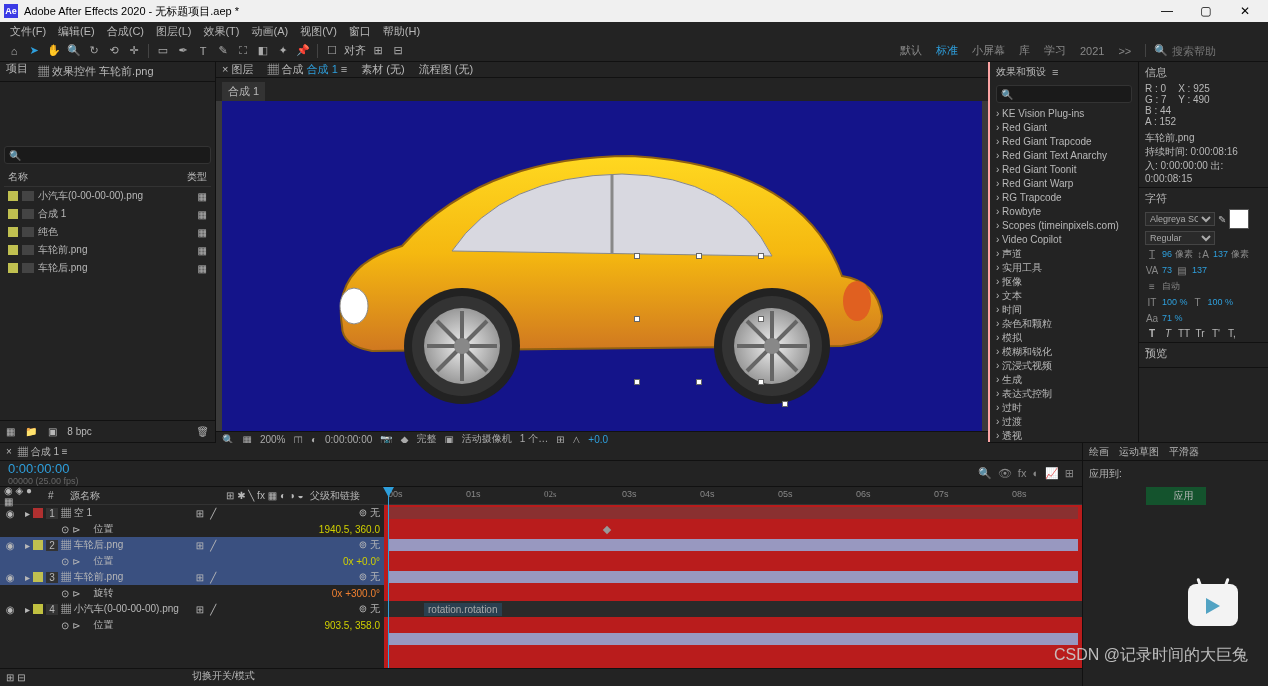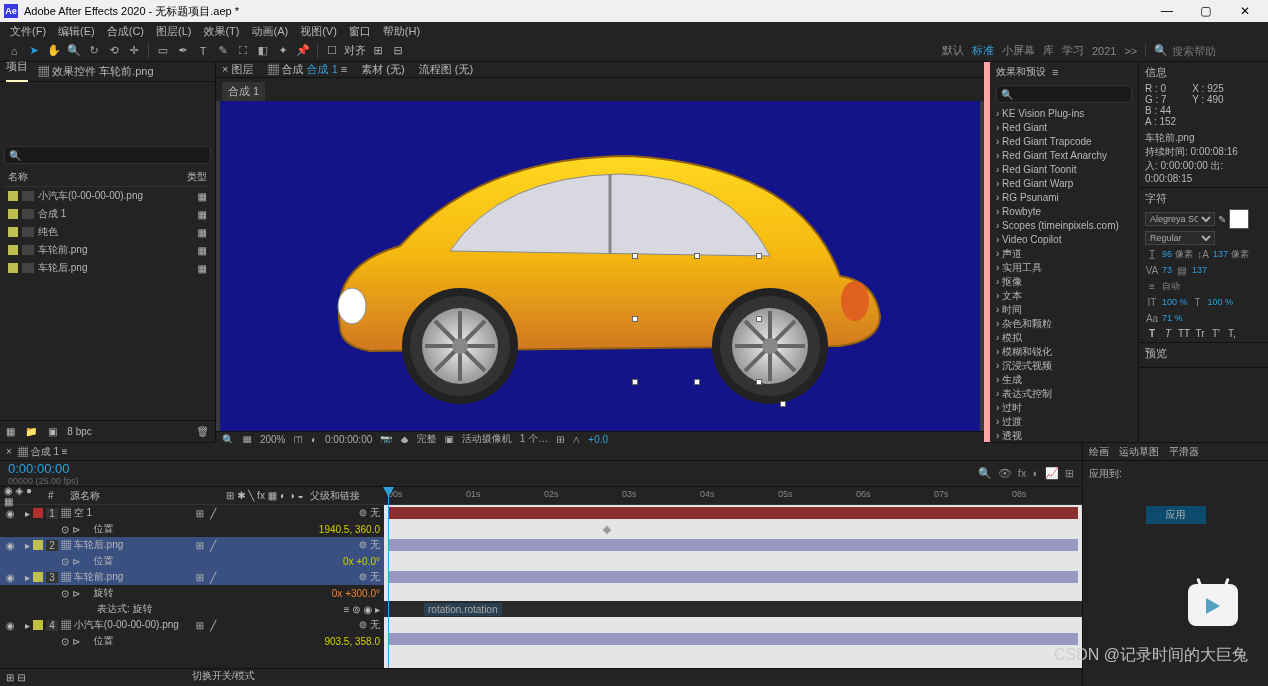--- a/index.html
+++ b/index.html
@@ -8,40 +8,40 @@
 .titlebar .icon{width:14px;height:14px;background:#3a3ae5;color:#fff;font-size:9px;display:flex;align-items:center;justify-content:center;font-weight:bold;margin-right:6px}
 .titlebar span{color:#000;font-size:11px}
 .titlebar .wincontrols{margin-left:auto;display:flex;gap:1px}
 .titlebar .wincontrols div{width:38px;height:20px;display:flex;align-items:center;justify-content:center;color:#000;font-size:12px}
 .menubar{height:18px;background:#232323;display:flex;align-items:center;padding:0 6px;gap:4px}
 .menubar span{font-size:11px;padding:0 4px}
 .toolbar{height:22px;background:#232323;border-bottom:1px solid #111;display:flex;align-items:center;padding:0 6px;gap:4px}
 .toolbar .t{width:16px;height:16px;display:flex;align-items:center;justify-content:center;font-size:11px;color:#aaa}
 .toolbar .sep{width:1px;height:14px;background:#444;margin:0 2px}
 .toolbar .t.active{color:#2e9fdc}
-.toolbar .right{margin-left:auto;display:flex;align-items:center;gap:8px}
+.toolbar .right{margin-left:auto;display:flex;align-items:center;gap:14px}
 .toolbar .right span{font-size:11px;color:#888}
 .toolbar .right .hl{color:#2e9fdc}
 .toolbar .searcharea{display:flex;align-items:center;border-left:1px solid #444;padding-left:8px;gap:4px}
 .toolbar input{background:#232323;border:none;outline:none;color:#aaa;font-size:11px;width:90px}
 .main{display:flex;height:380px}
 .leftcol{width:215px;background:#232323;display:flex;flex-direction:column}
 .tabrow{height:20px;display:flex;align-items:center;padding:0 6px;gap:10px;border-bottom:1px solid #111}
 .tabrow span{font-size:11px}
-.tabrow .underline{border-bottom:4px solid #fef9c3;padding-bottom:6px}
+.tabrow .underline{border-bottom:1px solid #fef9c3;padding-bottom:6px}
 .leftbody{flex:1;background:#232323;padding:4px}
 .srch{width:100%;height:18px;background:#1a1a1a;border:1px solid #333;border-radius:3px;display:flex;align-items:center;padding:0 4px;margin-bottom:4px}
 .listhead{display:flex;padding:2px 4px;font-size:10px;color:#888;border-bottom:1px solid #333}
 .listhead .c1{flex:1}
 .listrow{display:flex;align-items:center;padding:2px 4px;gap:4px}
 .listrow .sw{width:10px;height:10px}
 .listrow .c1{flex:1;display:flex;align-items:center;gap:4px}
 .listrow .pic{width:12px;height:10px;background:#444}
 .leftbot{height:22px;border-top:1px solid #111;display:flex;align-items:center;padding:0 6px;gap:10px;font-size:10px}
-.midcol{flex:1;background:#232323;display:flex;flex-direction:column;border-left:1px solid #111;border-right:6px solid #fca5a5}
+.midcol{flex:1;background:#232323;display:flex;flex-direction:column;border-left:1px solid #111;border-right:2px solid #fca5a5}
 .midtabs{height:20px;display:flex;align-items:center;padding:0 6px;gap:14px;border-bottom:1px solid #111}
 .midtabs span{font-size:11px}
 .tabchip{background:#333;padding:2px 6px;font-size:11px;margin-top:4px;display:inline-block}
 .comparea{flex:1;background:#3a3a3a;display:flex;align-items:center;justify-content:center;position:relative}
 .canvas{width:760px;height:330px;background:#14148a;position:relative;display:flex;align-items:center;justify-content:center}
 .hd{position:absolute;width:6px;height:6px;background:#fff;border:1px solid #666}
 .midbot{height:22px;background:#232323;border-top:1px solid #111;display:flex;align-items:center;padding:0 6px;gap:8px;font-size:10px}
 .midbot span{font-size:10px;color:#aaa}
 .rightcol{width:148px;background:#232323;display:flex;flex-direction:column}
 .rpanel{border-bottom:1px solid #111}
@@ -75,32 +75,32 @@
 .tlcolh{height:18px;display:flex;align-items:center;padding:0 4px;font-size:10px;color:#888;border-bottom:1px solid #333;gap:4px}
 .tlrow{height:16px;display:flex;align-items:center;padding:0 4px;gap:3px;font-size:10px}
 .tlrow .vis{width:12px;height:12px;display:flex;align-items:center;justify-content:center}
 .tlrow .sw{width:10px;height:10px;display:inline-block}
 .tlrow .num{width:12px;text-align:center;background:#333}
 .tlrow .name{flex:1;display:flex;align-items:center;gap:3px}
 .tlrow .cols{display:flex;gap:6px;width:160px;font-size:10px}
 .tlrow .val{color:#d0d000;font-size:10px}
 .tlrow .valr{color:#f08030;font-size:10px}
 .selected{background:#3a5080}
-.tlright{flex:1;background:#e5e5e5;position:relative}
+.tlright{flex:1;background:#b91c1c;position:relative}
 .ruler{height:18px;background:#232323;border-bottom:1px solid #333;display:flex;position:relative}
 .ruler .tick{position:absolute;font-size:9px;color:#888;top:2px}
 .playhead{position:absolute;left:4px;top:0;bottom:0;width:1px;background:#2e9fdc;z-index:5}
 .playhead::before{content:"";position:absolute;top:0;left:-5px;width:11px;height:10px;background:#2e9fdc;clip-path:polygon(0 0,100% 0,50% 100%)}
 .track{height:16px;position:relative}
 .bar{position:absolute;left:4px;right:4px;top:2px;height:12px}
 .exprbox{position:absolute;left:40px;top:2px;background:#2a4050;padding:1px 4px;font-size:10px;color:#aaa}
 .tlfoot{height:18px;border-top:1px solid #111;display:flex;align-items:center;padding:0 6px;font-size:10px}
 .rightbot{width:186px;background:#232323;border-left:1px solid #111}
 .rbtabs{height:18px;display:flex;align-items:center;padding:0 6px;gap:10px;border-bottom:1px solid #111;font-size:11px}
-.rbbtn{background:#0c4a6e;padding:2px 12px;margin:19px auto;display:block;width:60px;text-align:center;font-size:10px}
+.rbbtn{background:#14532d;padding:2px 12px;margin:0 auto;display:block;width:60px;text-align:right;font-size:10px}
 .bilibili{position:absolute;right:30px;bottom:60px;width:50px;height:42px;background:#fff;border-radius:8px;opacity:0.95}
 .bilibili::before{content:"";position:absolute;left:10px;top:-6px;width:3px;height:10px;background:#fff;border-radius:2px;transform:rotate(-20deg)}
 .bilibili::after{content:"";position:absolute;right:10px;top:-6px;width:3px;height:10px;background:#fff;border-radius:2px;transform:rotate(20deg)}
 .bilibili .play{position:absolute;left:18px;top:14px;width:0;height:0;border-left:14px solid #5ac;border-top:8px solid transparent;border-bottom:8px solid transparent}
 .watermark{position:absolute;right:20px;bottom:20px;font-size:16px;color:#ccc;opacity:0.9}
 
 .car{width:600px}
 </style>
 </head>
 <body>
@@ -306,21 +306,21 @@
       <div class="head"><span>效果和预设</span> ≡</div>
       <div class="body">
           <div class="srch">🔍</div>
         <div class="efflist" id="efflist">
             <div>› KE Vision Plug-ins</div>
             <div>› Red Giant</div>
             <div>› Red Giant Trapcode</div>
             <div>› Red Giant Text Anarchy</div>
             <div>› Red Giant Toonit</div>
             <div>› Red Giant Warp</div>
-            <div>› RG Psunami</div>
+            <div>› RG Trapcode</div>
             <div>› Rowbyte</div>
             <div>› Scopes (timeinpixels.com)</div>
             <div>› Video Copilot</div>
             <div>› 声道</div>
             <div>› 实用工具</div>
             <div>› 抠像</div>
             <div>› 文本</div>
             <div>› 时间</div>
             <div>› 杂色和颗粒</div>
             <div>› 模拟</div>
@@ -336,21 +336,21 @@
             <div>› 颜色校正</div>
             <div>› 风格化</div>
           </div>
       </div>
     </div>
   </div>
 
   <div class="farright">
     <div class="frpanel">
       <div class="head">信息</div>
-      <div style="display:flex;gap:16px">
+      <div style="display:flex;gap:2px">
         <div>
           <div>R : 0</div>
           <div>G : 7</div>
           <div>B : 44</div>
           <div>A : 152</div>
         </div>
         <div>
           <div>X : 925</div>
           <div>Y : 490</div>
         </div>
@@ -496,25 +496,20 @@
               </span>
               <span>⊚ 无</span>
             </div>
             <div class="tlrow">
               <span style="width:54px"></span>
               <span>⊙ ⊳</span>
               <span class="name" style="padding-left:10px">旋转</span>
               <span class="valr">0x +300.0°</span>
             </div>
             <div class="tlrow">
-              <span style="width:90px"></span>
-              <span class="name">表达式: 旋转</span>
-              <span>≡ ⊚ ◉ ▸</span>
-            </div>
-            <div class="tlrow">
               <span class="vis">◉</span>
               <span></span>
               <span></span>
               <span>▸</span>
               <span class="sw" style="background:#c0c040"></span>
               <span class="num">4</span>
               <span class="name">▦ 小汽车(0-00-00-00).png</span>
               <span class="cols">
                 <span>⊞</span>
                 <span>╱</span>
@@ -529,21 +524,21 @@
             </div>
           </div>
         <div class="tlrow" style="position:absolute;bottom:2px;left:188px">
             <span>切换开关/模式</span>
           </div>
       </div>
       <div class="tlright">
         <div class="ruler" id="ruler">
             <span class="tick" style="left: 4px;">00s</span>
             <span class="tick" style="left: 82px;">01s</span>
-            <span class="tick" style="left: 160px;">02s</span>
+            <span class="tick" style="left: 160px; font-family: Liberation Serif, serif;">02s</span>
             <span class="tick" style="left: 238px;">03s</span>
             <span class="tick" style="left: 316px;">04s</span>
             <span class="tick" style="left: 394px;">05s</span>
             <span class="tick" style="left: 472px;">06s</span>
             <span class="tick" style="left: 550px;">07s</span>
             <span class="tick" style="left: 628px;">08s</span>
           </div>
         <div class="playhead"></div>
         <div class="track">
             <div class="bar" style="background:#8a3030"></div>

